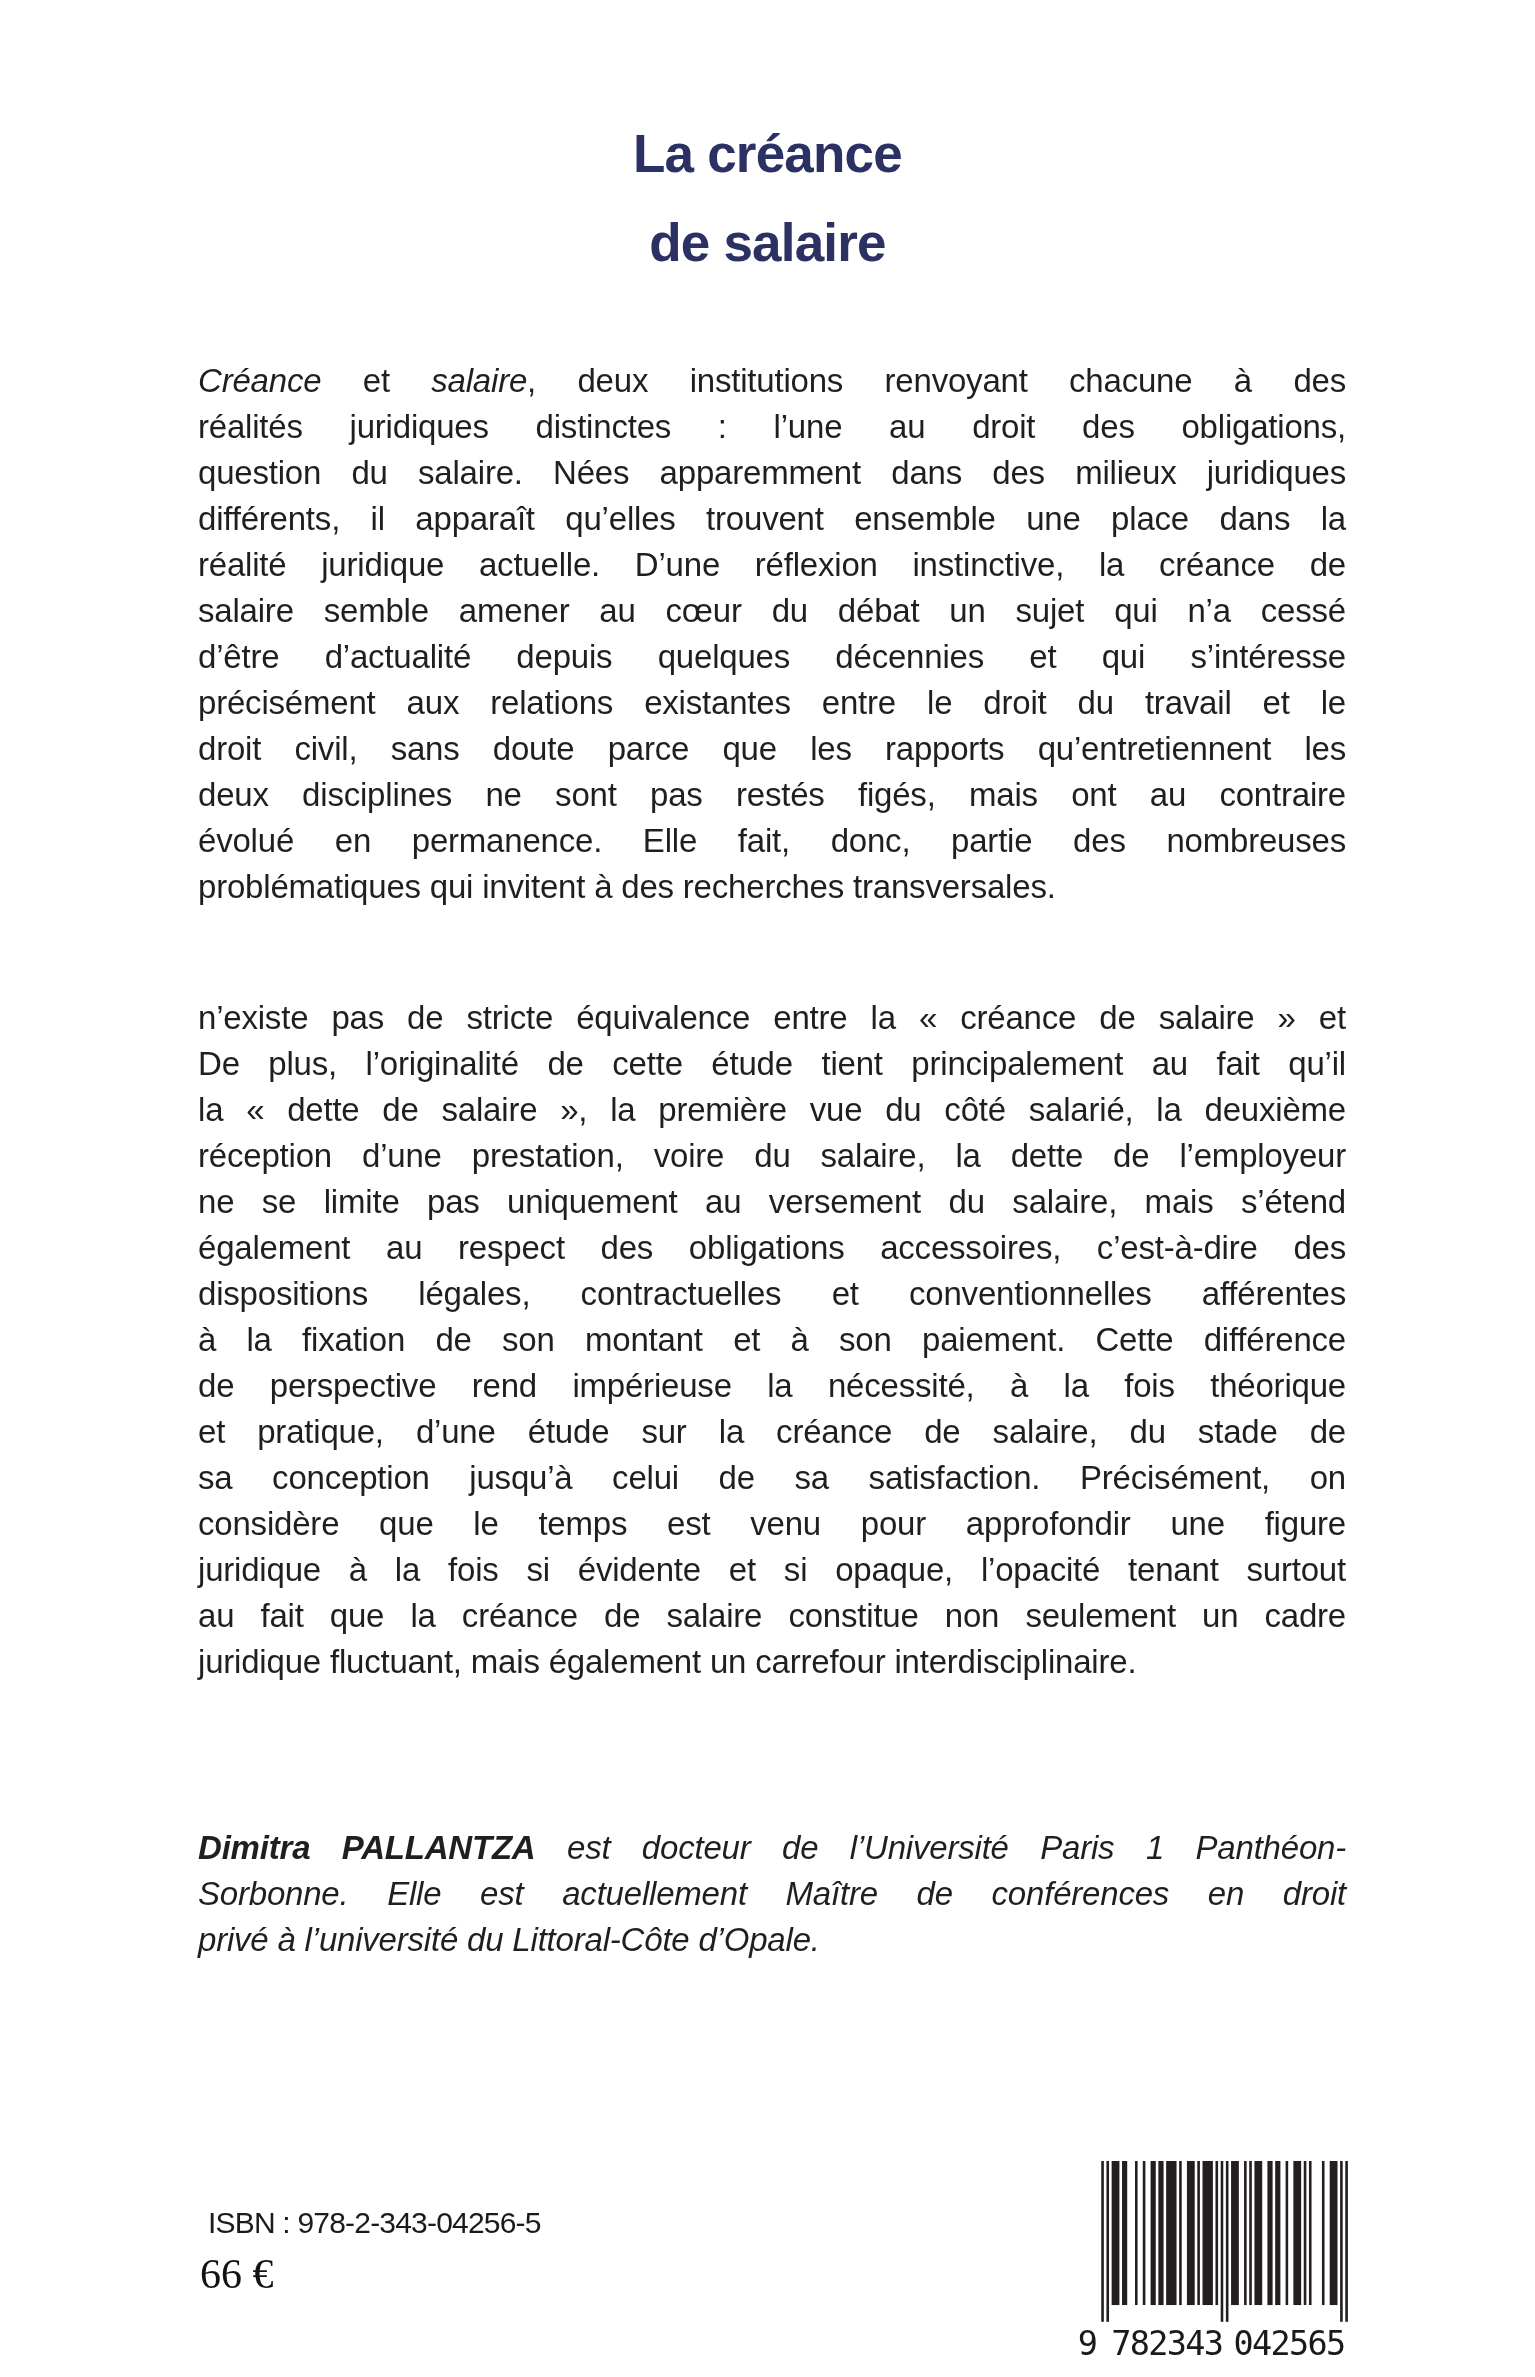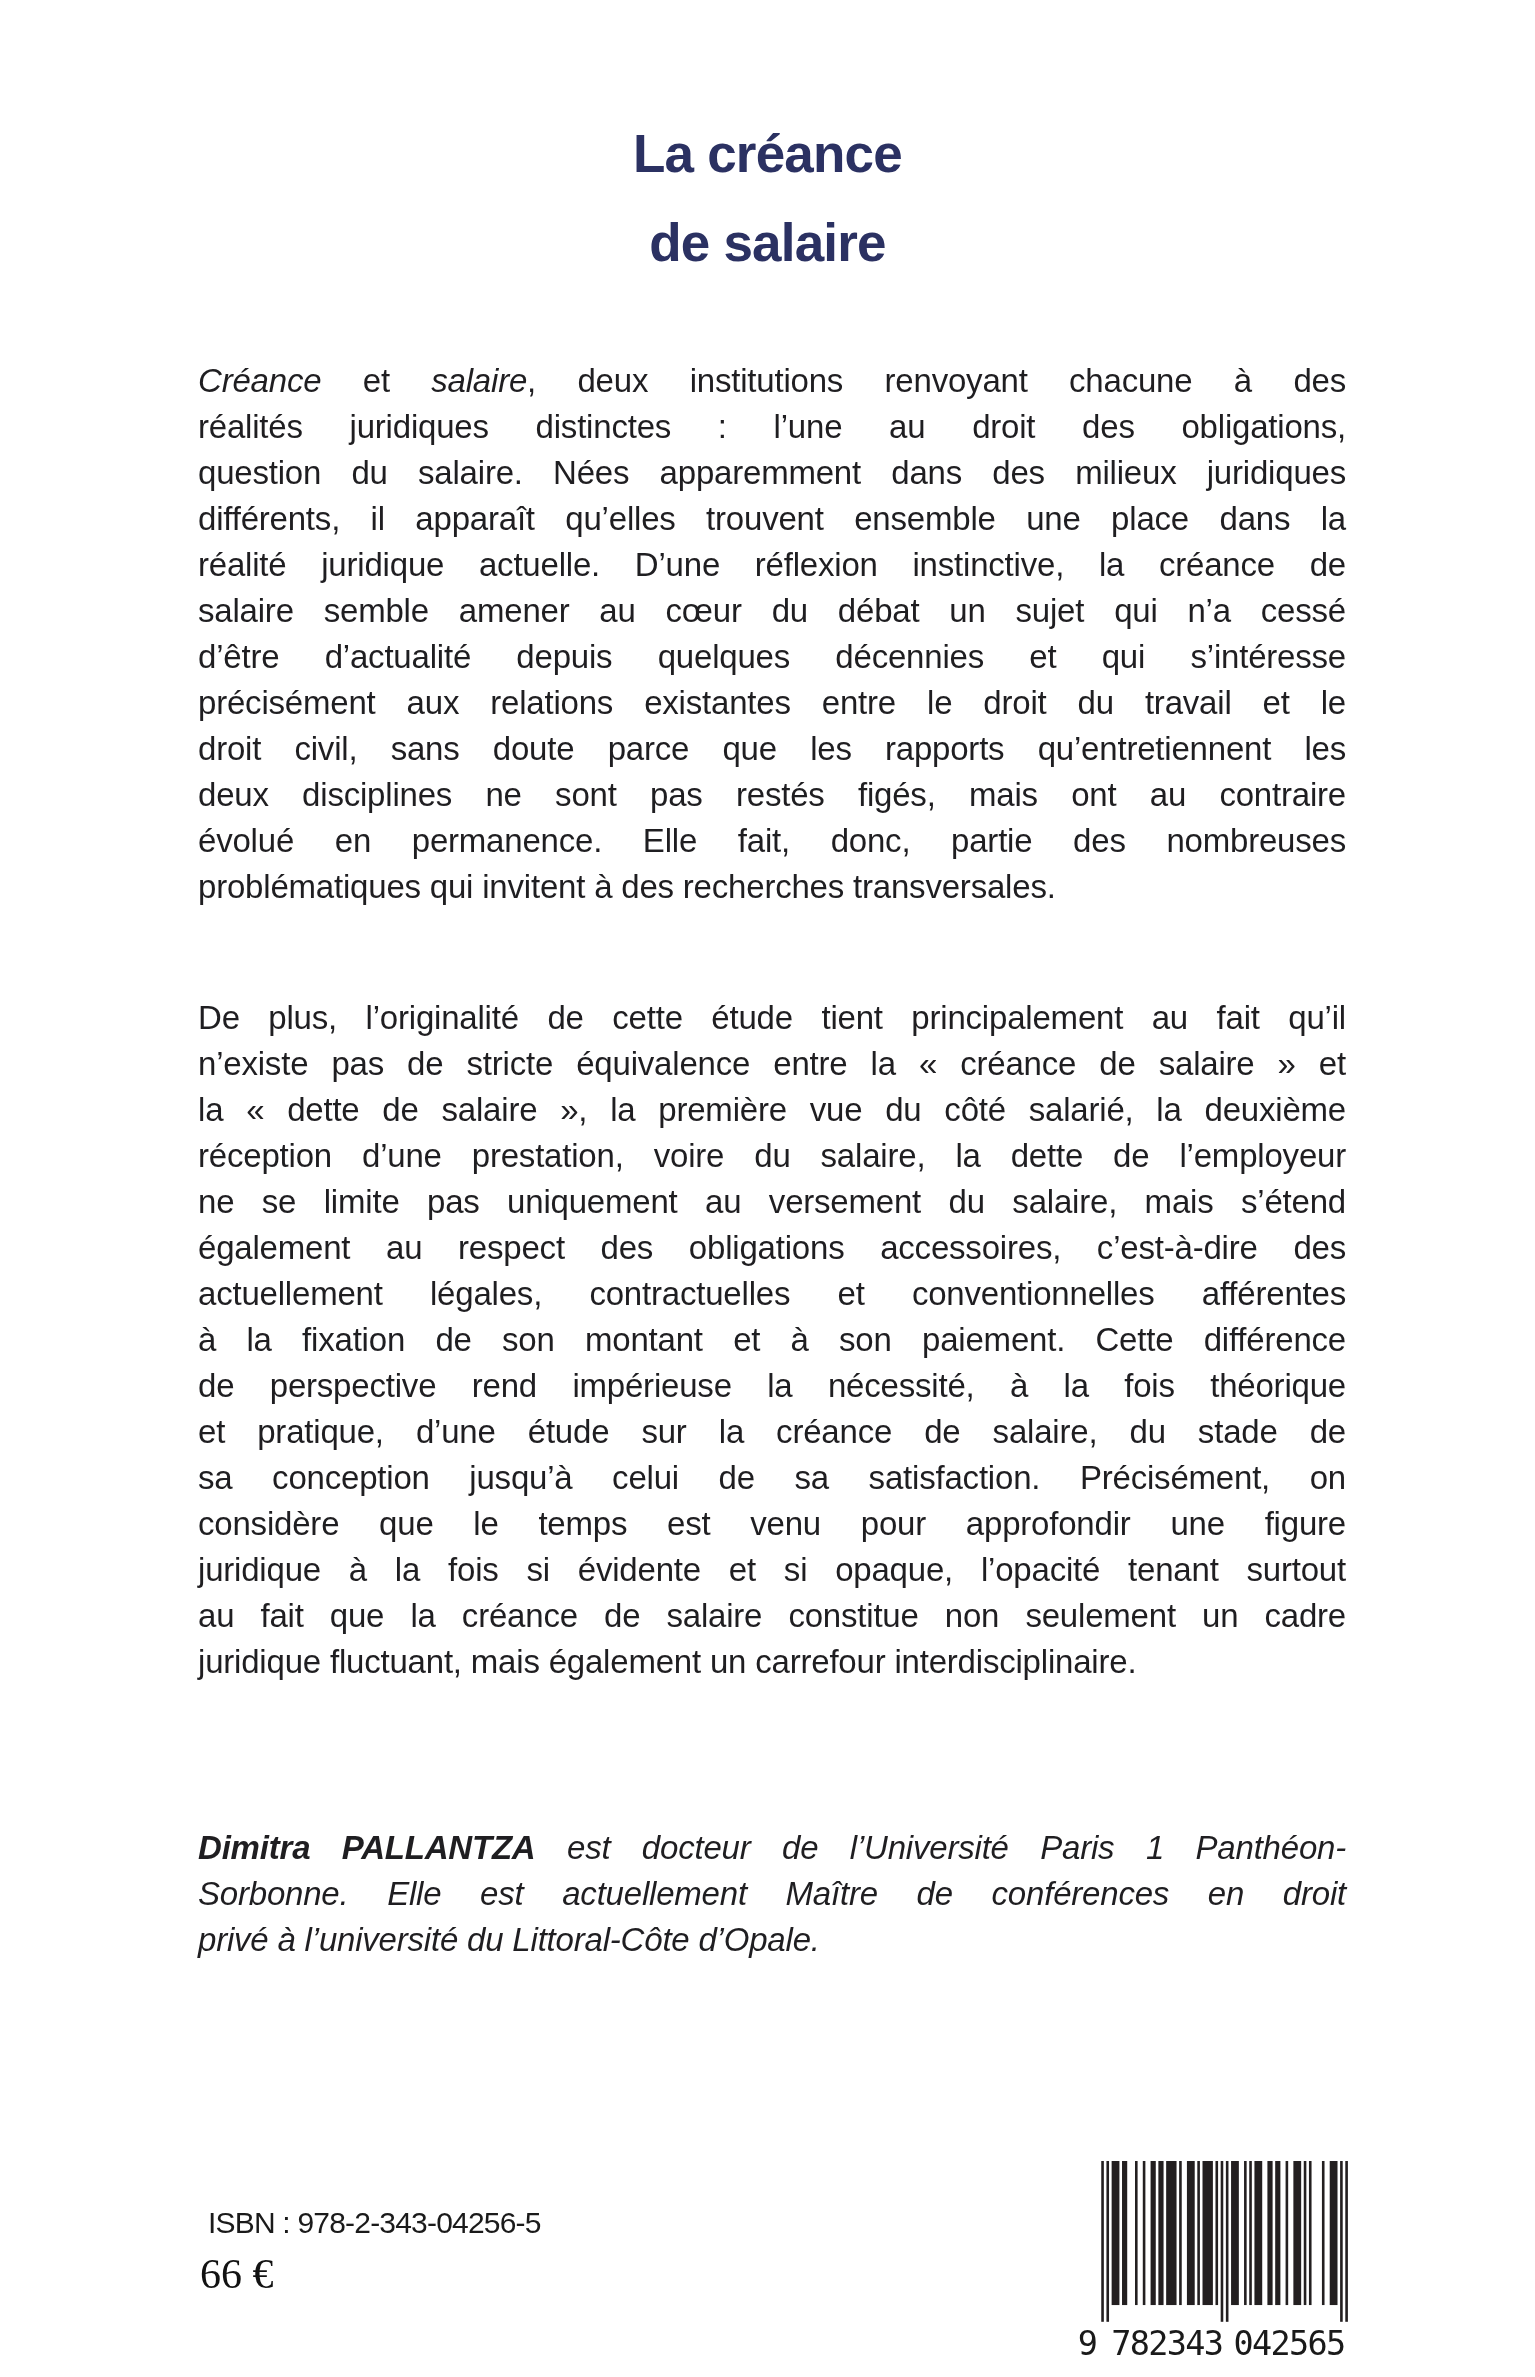--- a/index.html
+++ b/index.html
@@ -56,27 +56,27 @@
     <div class="line jl">réalité juridique actuelle. D’une réflexion instinctive, la créance de</div>
     <div class="line jl">salaire semble amener au cœur du débat un sujet qui n’a cessé</div>
     <div class="line jl">d’être d’actualité depuis quelques décennies et qui s’intéresse</div>
     <div class="line jl">précisément aux relations existantes entre le droit du travail et le</div>
     <div class="line jl">droit civil, sans doute parce que les rapports qu’entretiennent les</div>
     <div class="line jl">deux disciplines ne sont pas restés figés, mais ont au contraire</div>
     <div class="line jl">évolué en permanence. Elle fait, donc, partie des nombreuses</div>
     <div class="line">problématiques qui invitent à des recherches transversales.</div>
   </div>
 <div class="col p2">
+    <div class="line jl">n’existe pas de stricte équivalence entre la « créance de salaire » et</div>
     <div class="line jl">De plus, l’originalité de cette étude tient principalement au fait qu’il</div>
-    <div class="line jl">n’existe pas de stricte équivalence entre la « créance de salaire » et</div>
     <div class="line jl">la « dette de salaire », la première vue du côté salarié, la deuxième</div>
     <div class="line jl">réception d’une prestation, voire du salaire, la dette de l’employeur</div>
     <div class="line jl">ne se limite pas uniquement au versement du salaire, mais s’étend</div>
     <div class="line jl">également au respect des obligations accessoires, c’est-à-dire des</div>
-    <div class="line jl">actuellement légales, contractuelles et conventionnelles afférentes</div>
+    <div class="line jl">dispositions légales, contractuelles et conventionnelles afférentes</div>
     <div class="line jl">à la fixation de son montant et à son paiement. Cette différence</div>
     <div class="line jl">de perspective rend impérieuse la nécessité, à la fois théorique</div>
     <div class="line jl">et pratique, d’une étude sur la créance de salaire, du stade de</div>
     <div class="line jl">sa conception jusqu’à celui de sa satisfaction. Précisément, on</div>
     <div class="line jl">considère que le temps est venu pour approfondir une figure</div>
     <div class="line jl">juridique à la fois si évidente et si opaque, l’opacité tenant surtout</div>
     <div class="line jl">au fait que la créance de salaire constitue non seulement un cadre</div>
     <div class="line">juridique fluctuant, mais également un carrefour interdisciplinaire.</div>
   </div>
 <div class="col bio">

